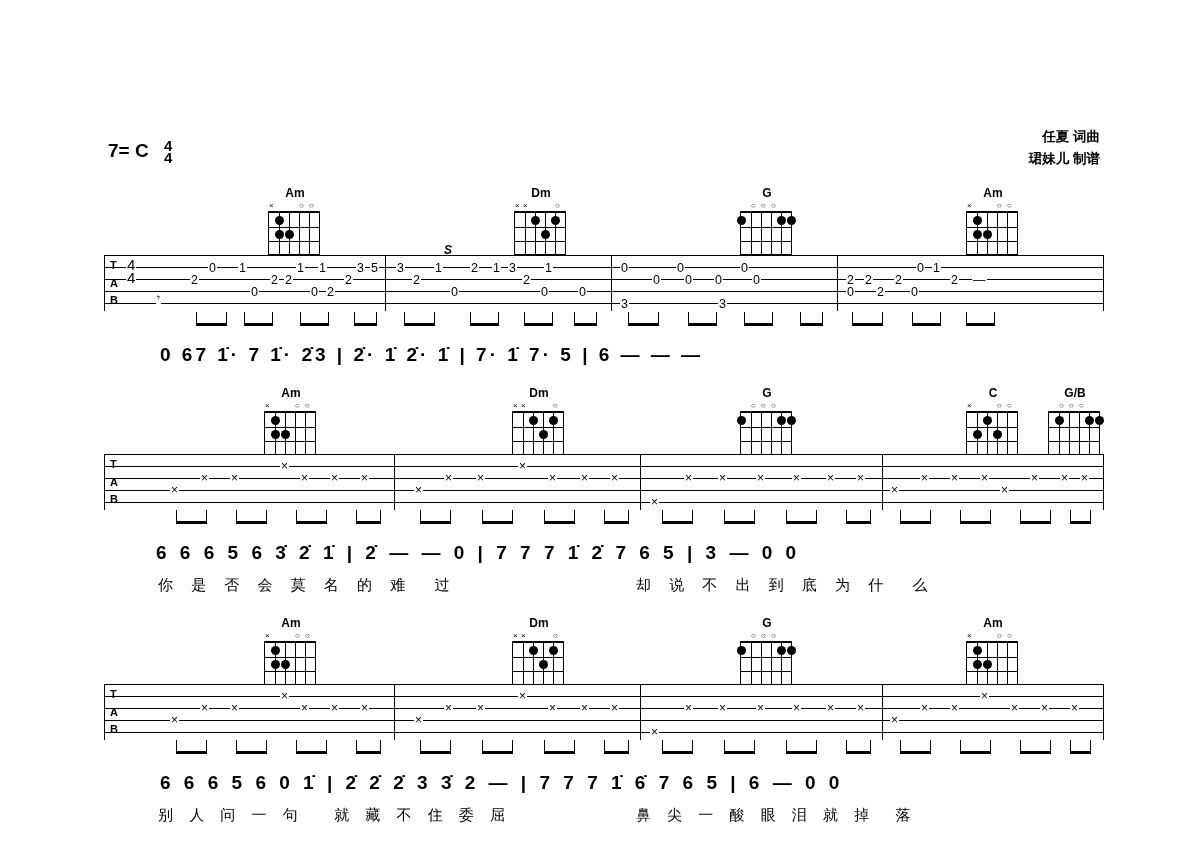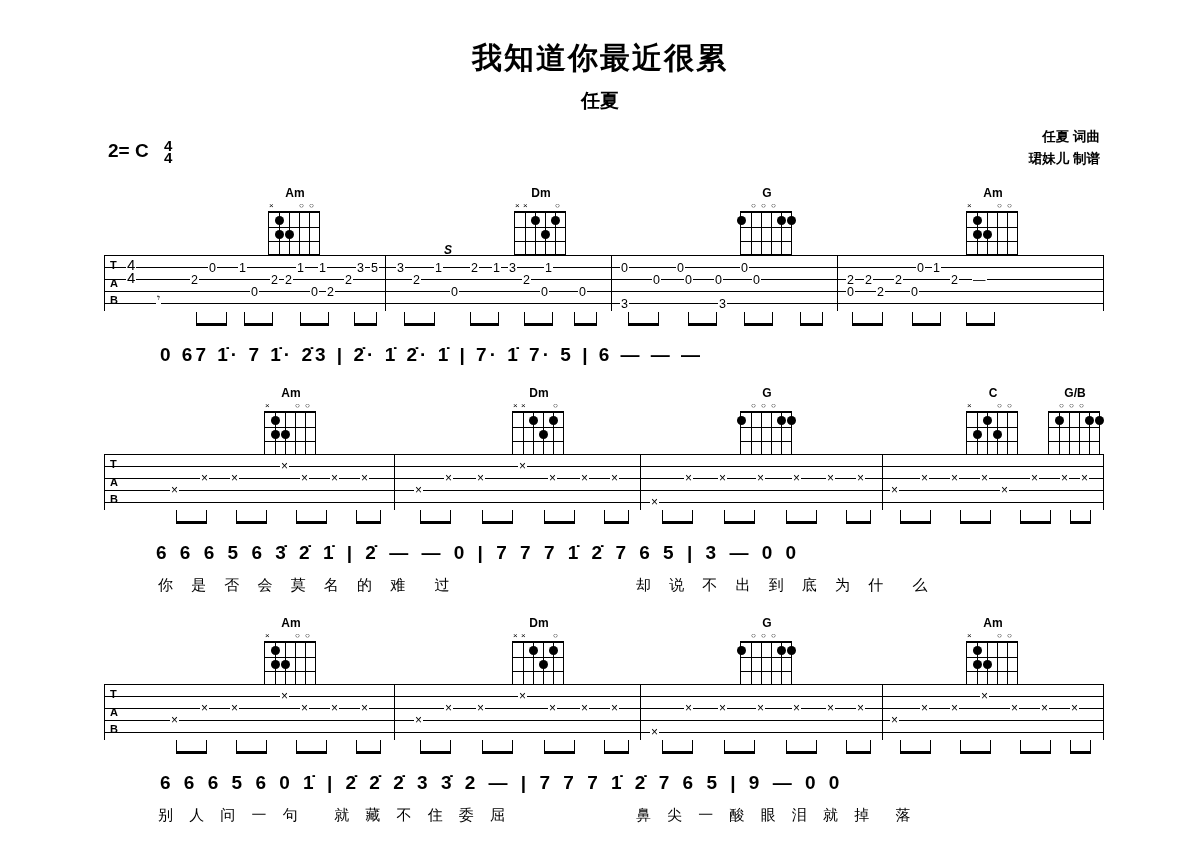--- a/index.html
+++ b/index.html
@@ -50,30 +50,28 @@
   .melody{position:absolute;font-size:19px;font-weight:bold;letter-spacing:0;}
   .lyrics{position:absolute;font-size:15px;letter-spacing:1px;}
   .lyrics span{position:absolute;white-space:pre;}
   .sMark{position:absolute;font-size:12px;font-weight:bold;font-style:italic;}
 </style>
 </head>
 <body>
 
 <div class="sheet">
 
-  <div class="title">我知道你最近很累</div>
-  <div class="artist">任夏</div>
 
   <div class="credits">
     <div>任夏 词曲</div>
     <div>珺妹儿 制谱</div>
   </div>
 
   <div class="keysig">
-    <span>2= C</span>
+    <span>7= C</span>
     <span class="frac">
       <span>4</span>
       <span>4</span>
     </span>
   </div>
 
   <div class="system" style="top:186px;">
 
     <div class="chord" style="left:164px;top:0;">
       <div class="cname">Am</div>
@@ -665,21 +663,21 @@
       <div class="beam" style="left:856px;width:31px;"></div>
       <div class="stem" style="left:916px;"></div>
         <div class="stem" style="left:946px;"></div>
       <div class="beam" style="left:916px;width:31px;"></div>
       <div class="stem" style="left:966px;"></div>
         <div class="stem" style="left:986px;"></div>
       <div class="beam" style="left:966px;width:21px;"></div>
     </div>
 
     <div class="melody" style="top:156px;left:0;width:1000px;">
-      <span style="position:absolute;left:56px;top:0;letter-spacing:4px;">6 6 6 5 6   0 1̇ | 2̇ 2̇ 2̇ 3 3̇ 2 — | 7 7 7 1̇ 2̇ 7 6 5 | 9 — 0 0</span>
+      <span style="position:absolute;left:56px;top:0;letter-spacing:4px;">6 6 6 5 6   0 1̇ | 2̇ 2̇ 2̇ 3 3̇ 2 — | 7 7 7 1̇ 6̇ 7 6 5 | 6 — 0 0</span>
     </div>
 
     <div class="lyrics" style="top:190px;left:0;width:1000px;">
       <span style="position:absolute;left:54px;top:0;letter-spacing:6px;">别 人 问 一 句   就 藏 不 住 委 屈</span>
       <span style="position:absolute;left:532px;top:0;letter-spacing:6px;">鼻 尖 一 酸 眼 泪 就 掉  落</span>
     </div>
   </div>
 
 </div>
 

